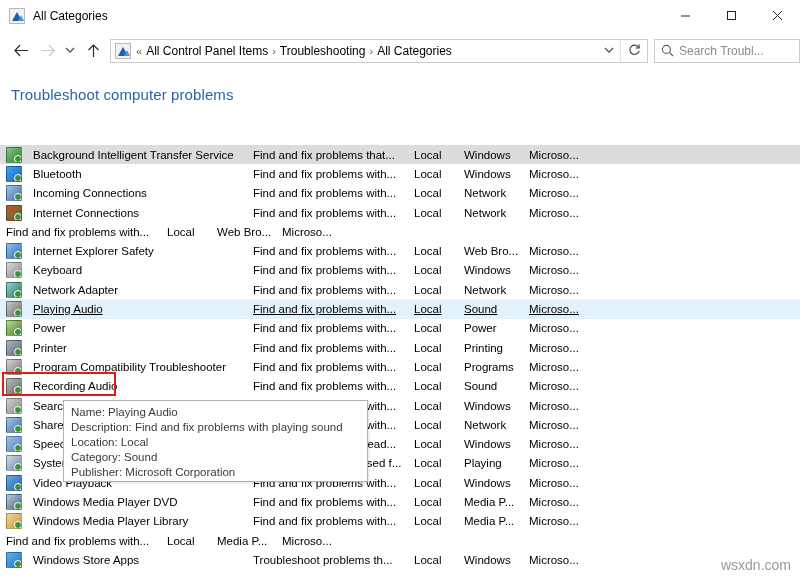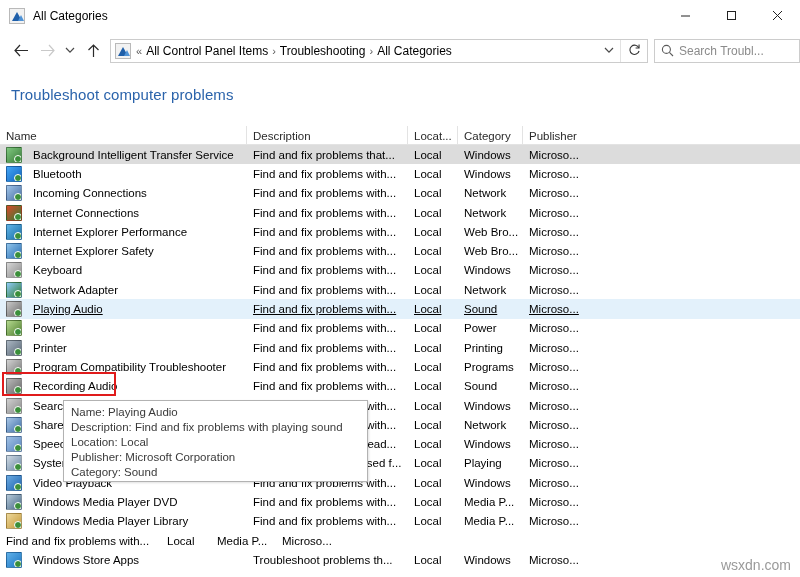--- a/index.html
+++ b/index.html
@@ -221,27 +221,20 @@
             <line x1="8.4" y1="8.4" x2="12" y2="12" stroke="#5a5a5a" stroke-width="1.1"></line>
           </svg>
       </div>
       <div class="search-ph" title="Search Troubl...">Search Troubl...</div>
     </div>
   </div>
 
   <div class="content">
     <div class="page-title">Troubleshoot computer problems</div>
 
-    <div class="list-header">
-      <div class="hcell c-name">Name</div>
-      <div class="hcell c-desc">Description</div>
-      <div class="hcell c-loc">Locat...</div>
-      <div class="hcell c-cat">Category</div>
-      <div class="hcell c-pub">Publisher</div>
-    </div>
 
     <div class="rows" id="rows">
         <div class="row selected">
           <div class="cell name">
             <div class="ic" style="background: linear-gradient(135deg, rgb(127, 199, 127) 0%, rgb(58, 125, 58) 100%); border: 1px solid rgba(0, 0, 0, 0.22);">
               <span class="badge"></span>
             </div>
             <span>Background Intelligent Transfer Service</span>
           </div>
           <div class="cell desc">
@@ -311,26 +304,20 @@
             <span>Local</span>
           </div>
           <div class="cell cat">
             <span>Network</span>
           </div>
           <div class="cell pub">
             <span>Microso...</span>
           </div>
         </div>
         <div class="row">
-          <div class="cell name">
-            <div class="ic" style="background: linear-gradient(135deg, rgb(95, 179, 230) 0%, rgb(27, 110, 168) 100%); border: 1px solid rgba(0, 0, 0, 0.22);">
-              <span class="badge"></span>
-            </div>
-            <span>Internet Explorer Performance</span>
-          </div>
           <div class="cell desc">
             <span>Find and fix problems with...</span>
           </div>
           <div class="cell loc">
             <span>Local</span>
           </div>
           <div class="cell cat">
             <span>Web Bro...</span>
           </div>
           <div class="cell pub">
@@ -672,19 +659,19 @@
           </div>
         </div>
       </div>
 
     <div class="redbox"></div>
 
     <div class="tooltip">
       <div>Name: Playing Audio</div>
       <div>Description: Find and fix problems with playing sound</div>
       <div>Location: Local</div>
+      <div>Category: Sound</div>
       <div>Publisher: Microsoft Corporation</div>
-      <div>Category: Sound</div>
     </div>
 
     <div class="watermark">wsxdn.com</div>
   </div>
 </div>
 
 </body></html>

